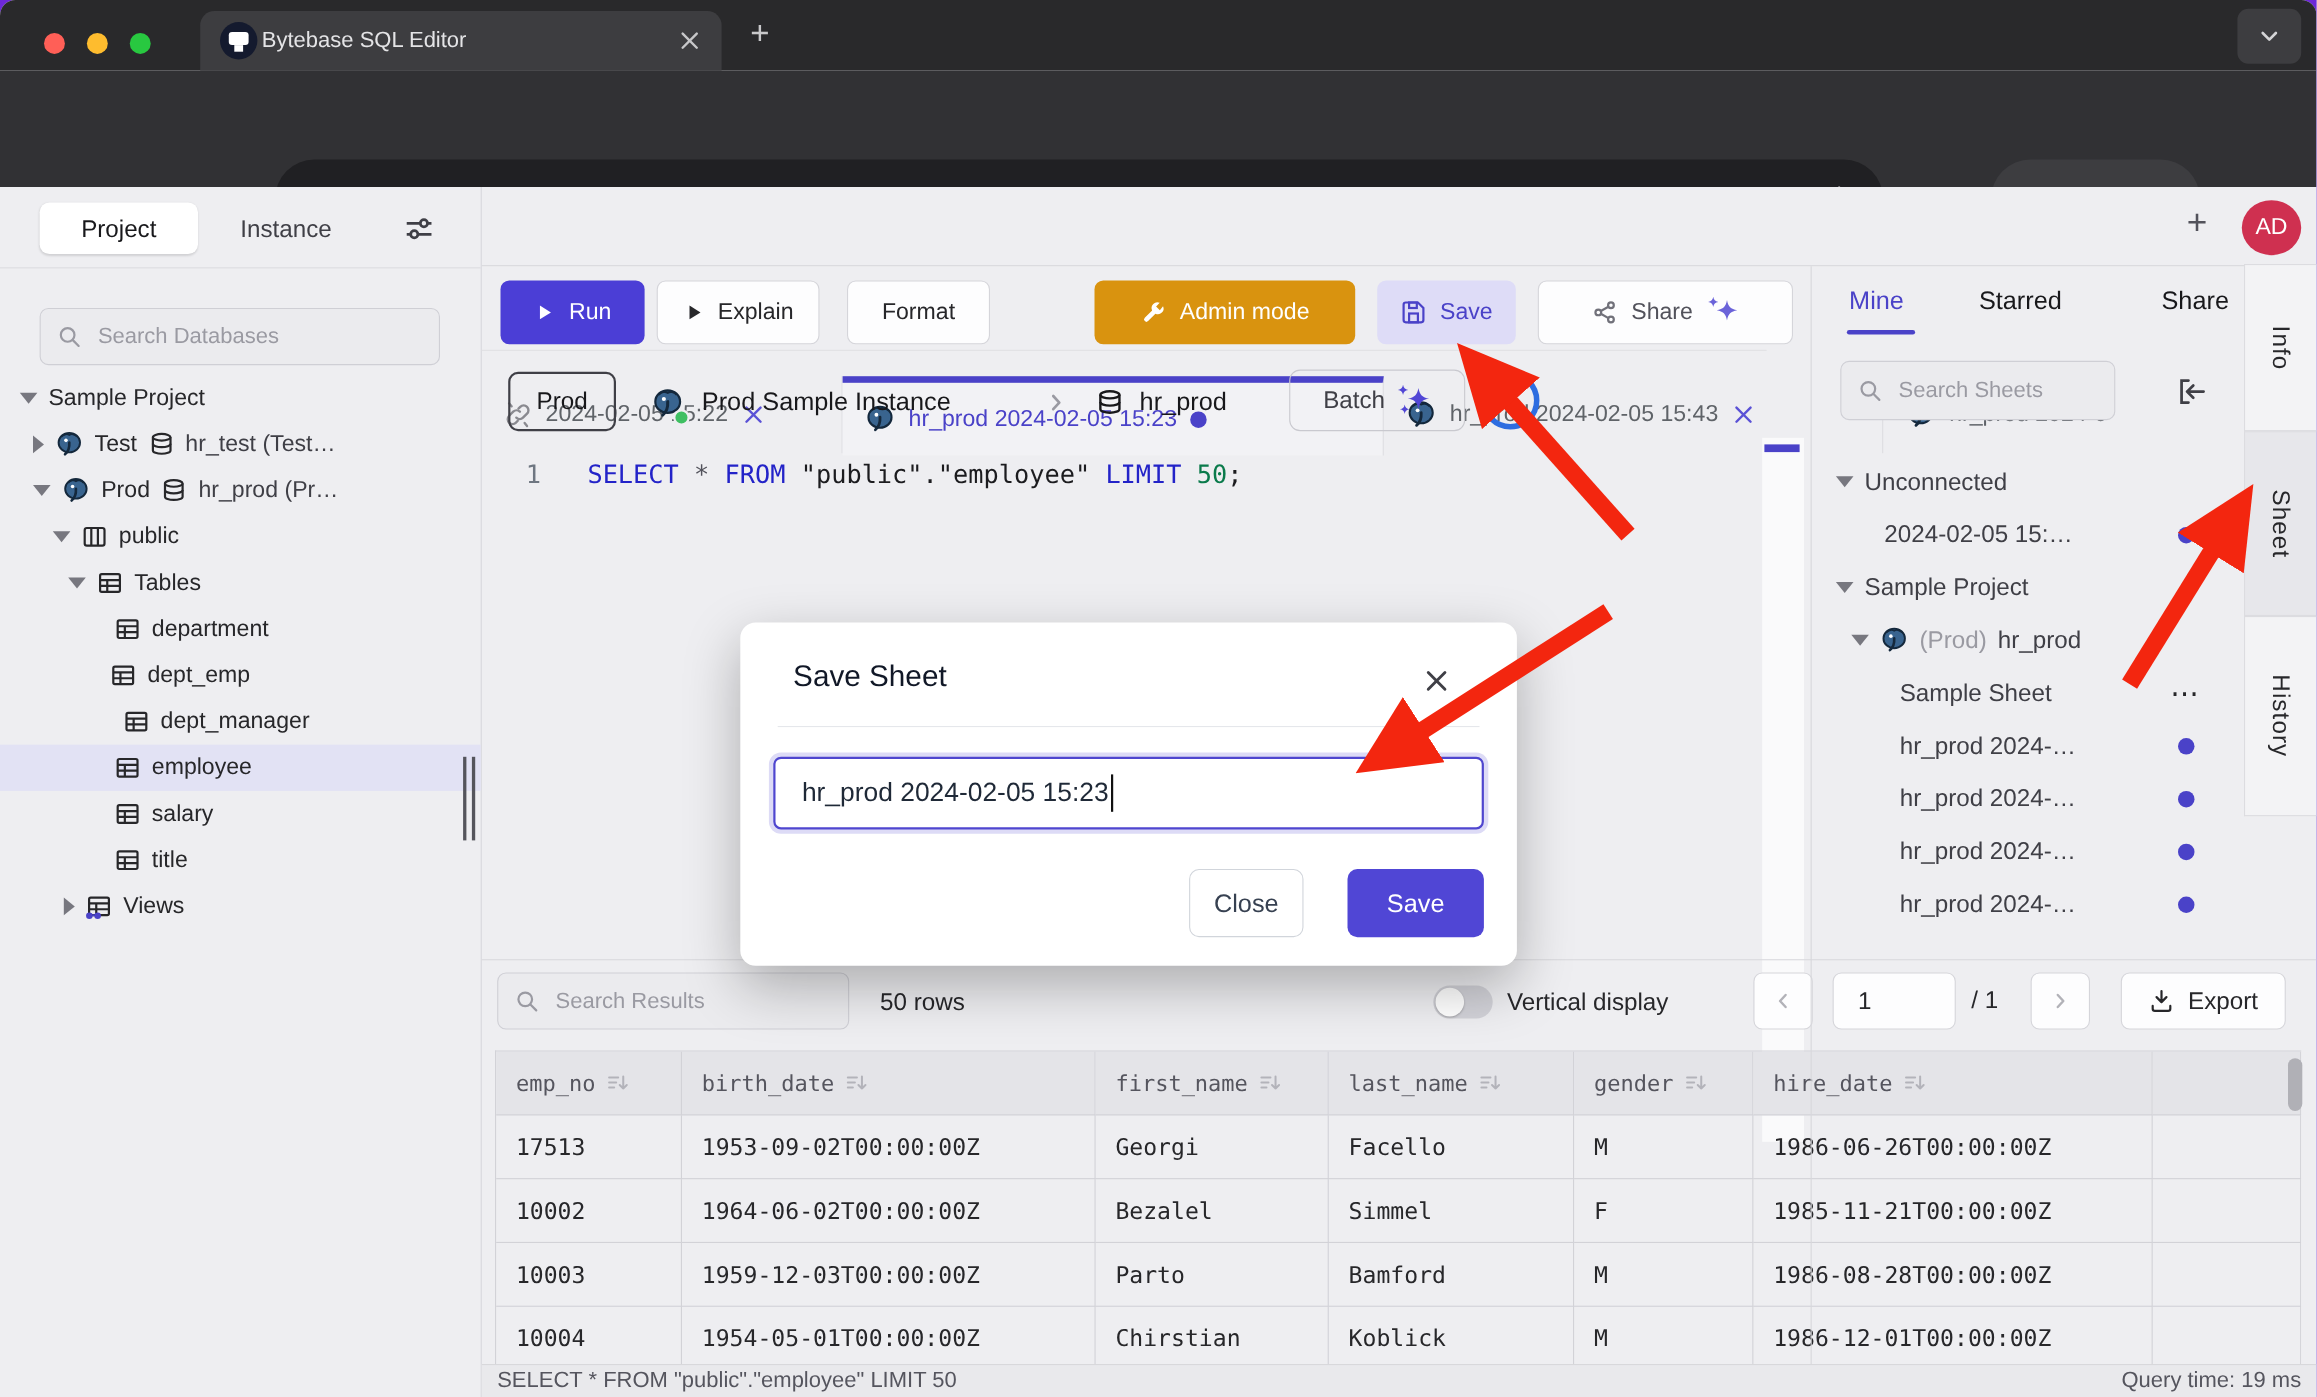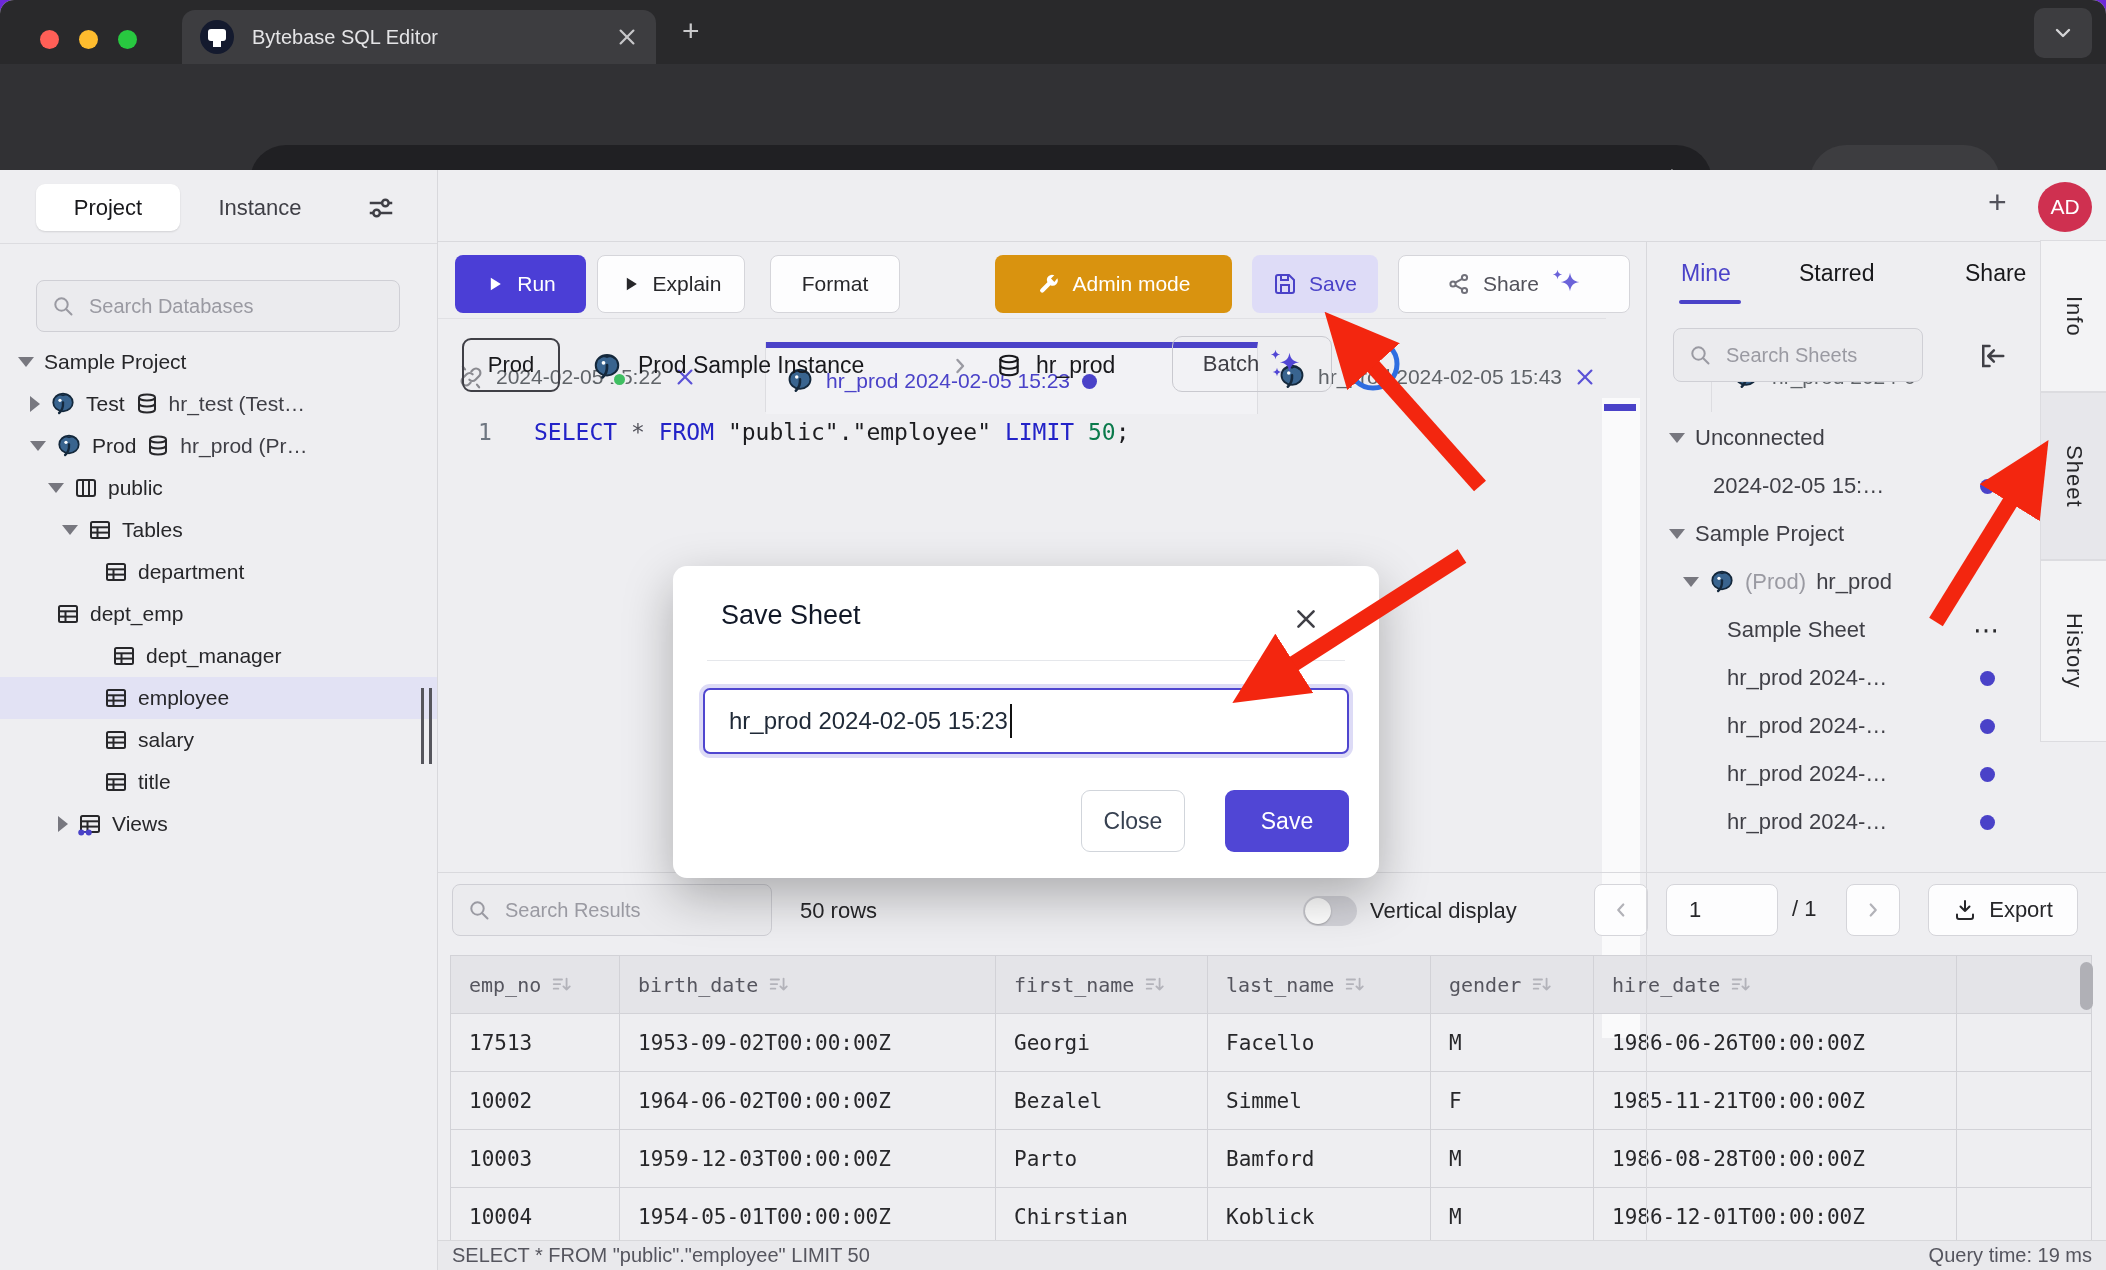--- a/index.html
+++ b/index.html
@@ -4,21 +4,21 @@
 <style>
   html,body{margin:0;padding:0}
   body{width:2106px;height:1270px;background:#6d28d9;font-family:"Liberation Sans",sans-serif;overflow:hidden;position:relative}
   .abs{position:absolute}
   .stage{position:absolute;inset:0;border-radius:14px 14px 0 0;overflow:hidden;background:#eeeef1}
   .hrow{display:flex;align-items:center}
   svg.ic{display:block}
   
   .chrome-tabs{position:absolute;left:0;top:0;width:2106px;height:64px;background:#29292b}
   .tl{width:19px;height:19px;border-radius:50%;position:absolute;top:30px}
-  .browser-tab{position:absolute;left:182px;top:10px;width:474px;height:54px;background:#3d3d40;border-radius:13px 13px 0 0;display:flex;align-items:center;padding:0 18px;box-sizing:border-box;color:#e4e4e6;font-size:20px;gap:18px}
+  .browser-tab{position:absolute;left:182px;top:10px;width:474px;height:54px;background:#3d3d40;border-radius:13px 13px 0 0;display:flex;align-items:center;padding:0 18px;box-sizing:border-box;color:#e4e4e6;font-size:20px;gap:4px}
   .chrome-toolbar{position:absolute;left:0;top:64px;width:2106px;height:106px;background:#313134}
   .omnibox{position:absolute;left:250px;top:81px;width:1462px;height:72px;border-radius:36px;background:#202023;display:flex;align-items:center;color:#d9d9db;font-size:21px;gap:20px;padding:0 26px;box-sizing:border-box}
   .chip{position:absolute;border-radius:36px;background:#3d3d40;display:flex;align-items:center;justify-content:center}
   
   .app-btn{position:absolute;height:58px;border-radius:8px;display:flex;align-items:center;justify-content:center;gap:12px;font-size:21px;box-sizing:border-box}
   .btn-plain{background:#fdfdfe;border:1px solid #d5d5da;color:#27272a}
   .input{position:absolute;border:1px solid #cfcfd5;border-radius:8px;background:#ebebee;display:flex;align-items:center;gap:12px;padding:0 14px;box-sizing:border-box;color:#9a9aa2;font-size:20px}
   .input input{border:none;outline:none;background:transparent;font-family:"Liberation Sans",sans-serif;font-size:20px;color:#27272a;width:100%}
   .input input::placeholder{color:#9a9aa2}
   .caret-d{width:0;height:0;border-left:8px solid transparent;border-right:8px solid transparent;border-top:10px solid #77777f;display:inline-block}
@@ -276,21 +276,21 @@
               <use href="#i-table"></use>
             </svg>
             <span>Tables</span>
           </div>
         <div class="trow" style="padding-left:104px">
             <svg class="ic" width="24" height="24" style="color:#27272a">
               <use href="#i-table"></use>
             </svg>
             <span>department</span>
           </div>
-        <div class="trow" style="padding-left:56px">
+        <div class="trow" style="padding-left:100px">
             <svg class="ic" width="24" height="24" style="color:#27272a">
               <use href="#i-table"></use>
             </svg>
             <span>dept_emp</span>
           </div>
         <div class="trow" style="padding-left:112px">
             <svg class="ic" width="24" height="24" style="color:#27272a">
               <use href="#i-table"></use>
             </svg>
             <span>dept_manager</span>

